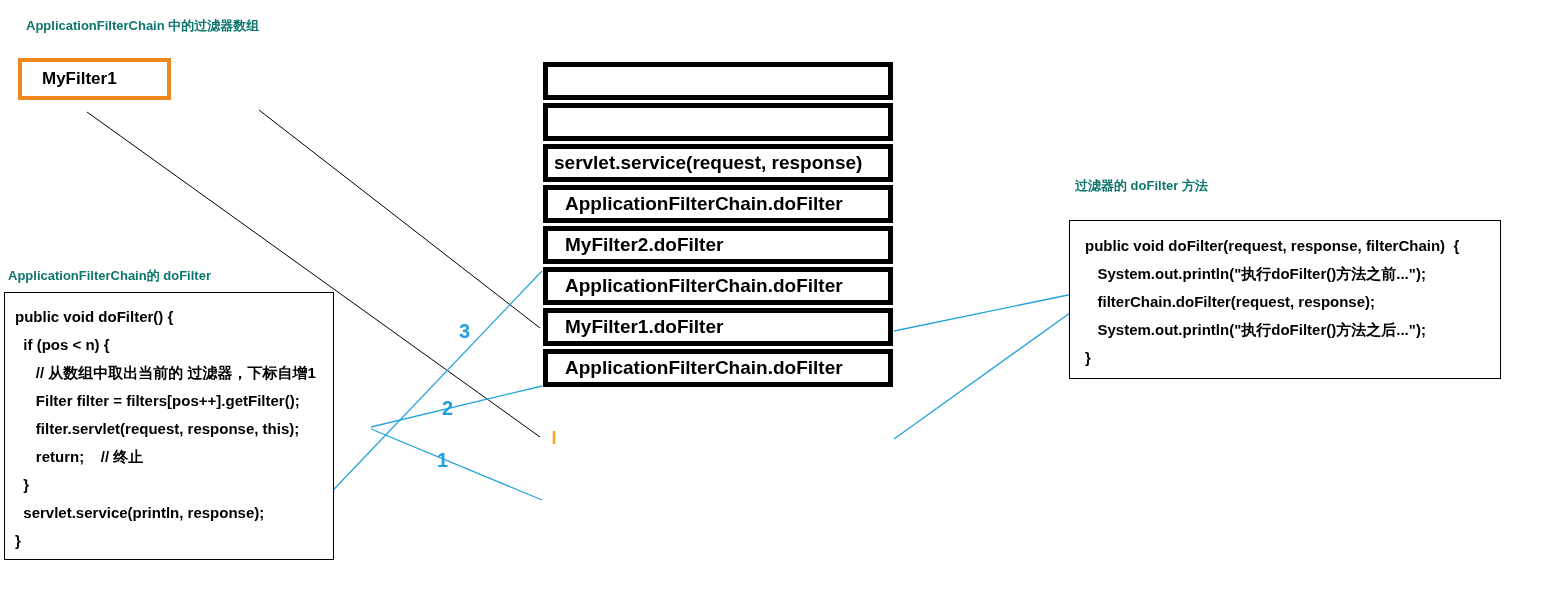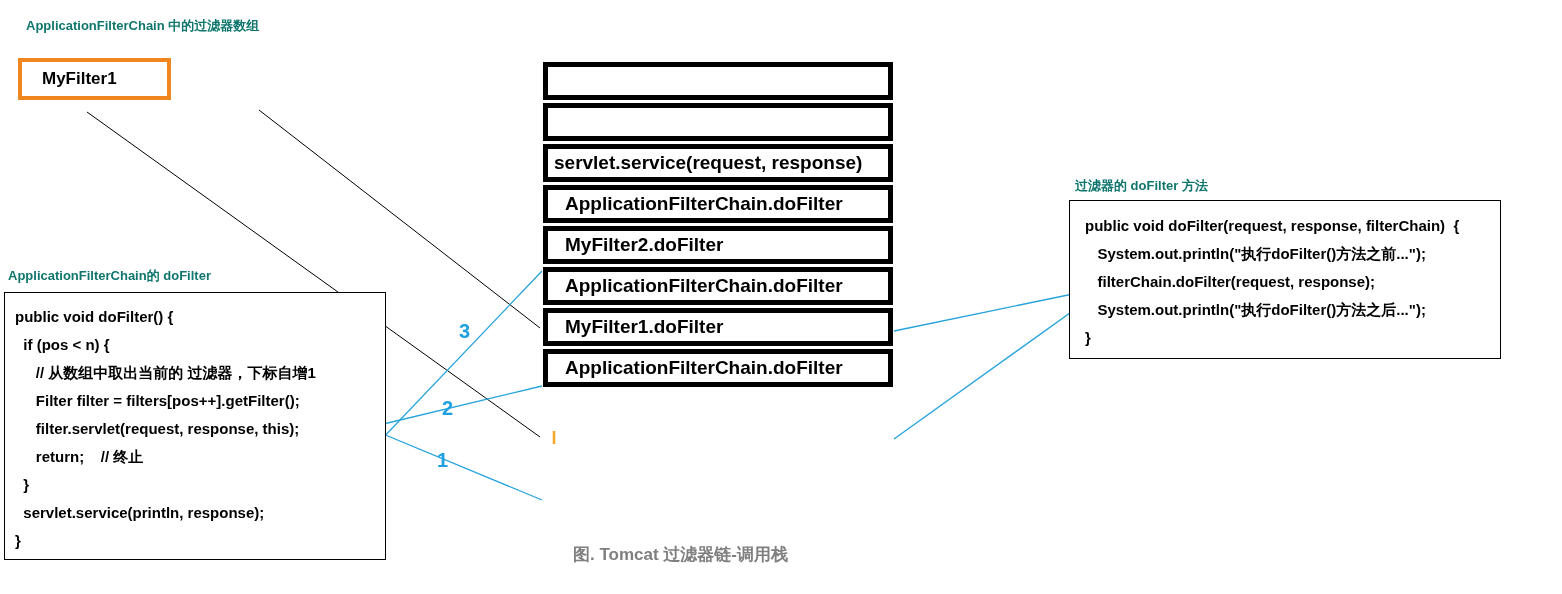--- a/index.html
+++ b/index.html
@@ -14,22 +14,22 @@
   
   .filter-array { position:absolute; left:18px; top:58px; display:flex; }
   .filter-box { height:42px; border:4px solid #f0861e; background:#ffffff; display:flex; align-items:center;
                 font-size:17px; font-weight:bold; color:#000; padding-left:20px; }
   .filter-box.b1 { width:153px; }
   .filter-box.b2 { width:179px; margin-left:-4px; }
 
   
   .code-box { position:absolute; background:#ffffff; border:1px solid #000; color:#000; }
   .code-box .code-line { white-space:pre; font-weight:bold; line-height:28px; }
-  .left-code  { left:4px;    top:292px; width:382px; height:268px; padding:10px 0 0 10px; font-size:15px; }
-  .right-code { left:1069px; top:200px; width:432px; height:159px; padding:11px 0 0 15px; font-size:15px; }
+  .left-code  { left:4px;    top:292px; width:330px; height:268px; padding:10px 0 0 10px; font-size:15px; }
+  .right-code { left:1069px; top:220px; width:432px; height:159px; padding:11px 0 0 15px; font-size:15px; }
 
   
   .stack { position:absolute; left:543px; top:62px; width:350px; }
   .stack-cell { width:350px; height:38px; border:5px solid #000; background:#ffffff; margin-bottom:3px;
                 display:flex; align-items:center; font-size:19px; font-weight:bold; color:#000;
                 padding-left:17px; white-space:pre; }
   .stack-cell.wide { padding-left:6px; }
 
   .caption { position:absolute; left:573px; top:543px; font-size:17px; font-weight:bold; color:#7f7f7f; white-space:pre; }
 
@@ -75,21 +75,20 @@
   <div class="stack">
     <div class="stack-cell"></div>
     <div class="stack-cell"></div>
     <div class="stack-cell wide">servlet.service(request, response)</div>
     <div class="stack-cell">ApplicationFilterChain.doFilter</div>
     <div class="stack-cell">MyFilter2.doFilter</div>
     <div class="stack-cell">ApplicationFilterChain.doFilter</div>
     <div class="stack-cell">MyFilter1.doFilter</div>
     <div class="stack-cell">ApplicationFilterChain.doFilter</div>
   </div>
-  <div class="caption">图. Tomcat 过滤器链-调用栈</div>
 
   <div class="step-label step-3">3</div>
   <div class="step-label step-2">2</div>
   <div class="step-label step-1">1</div>
 
   <div class="gray-title" style="left:1075px; top:177px;">过滤器的 doFilter 方法</div>
   <div class="code-box right-code">
     <div class="code-line">public void doFilter(request, response, filterChain)  {</div>
     <div class="code-line">   System.out.println("执行doFilter()方法之前...");</div>
     <div class="code-line">   filterChain.doFilter(request, response);</div>

